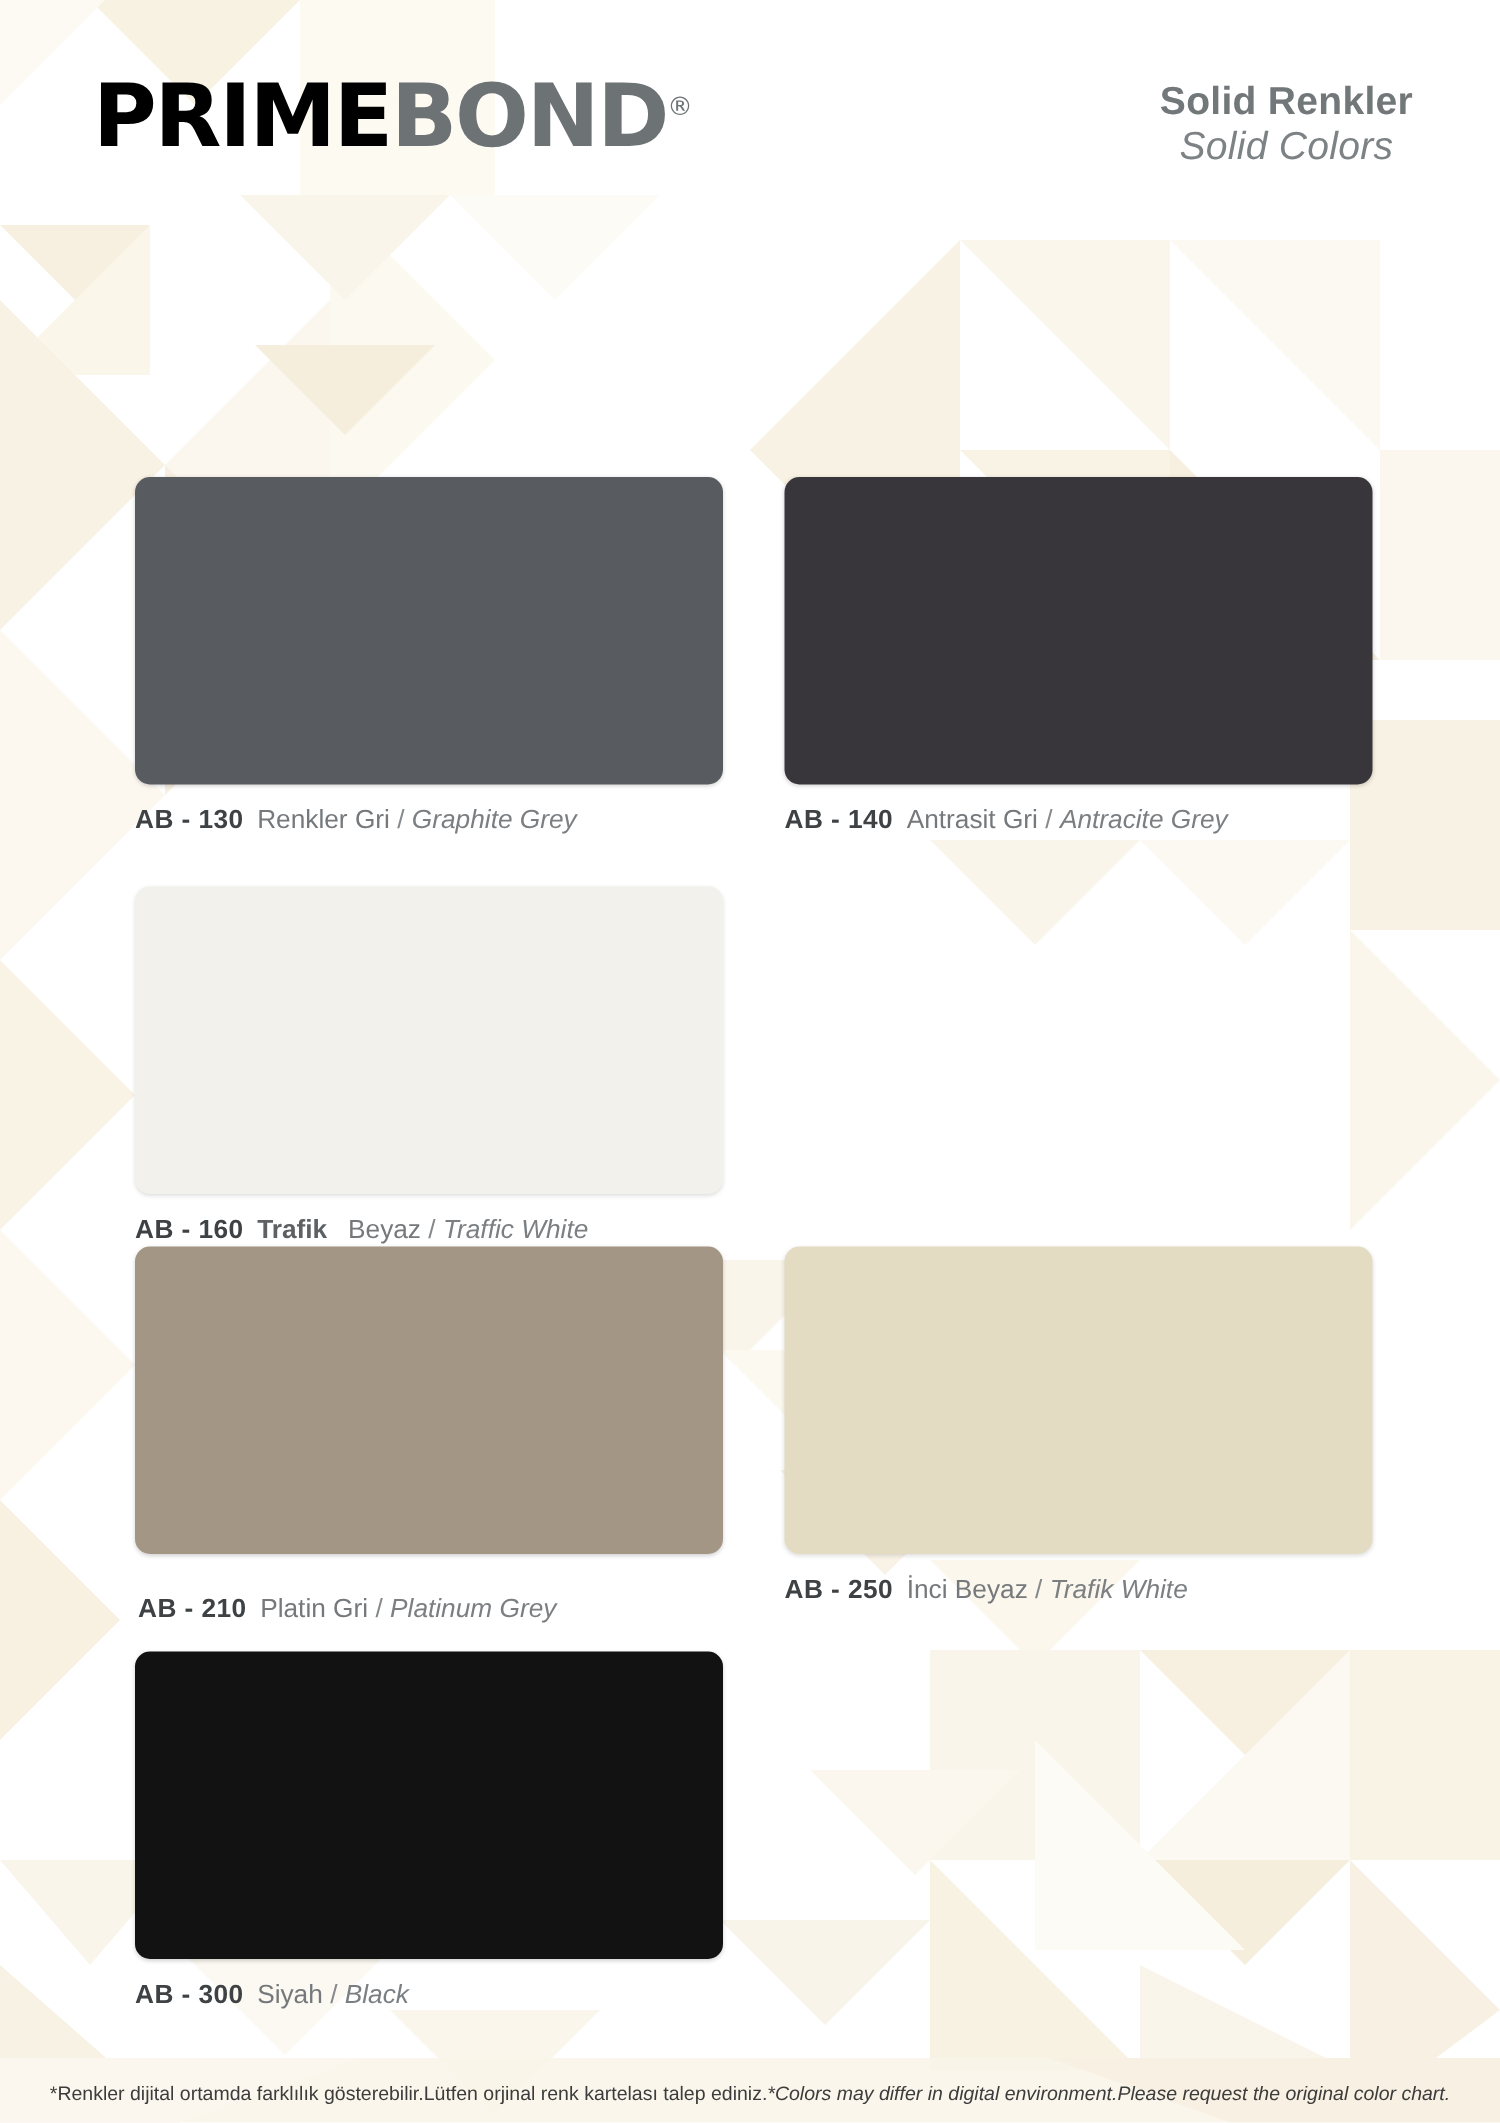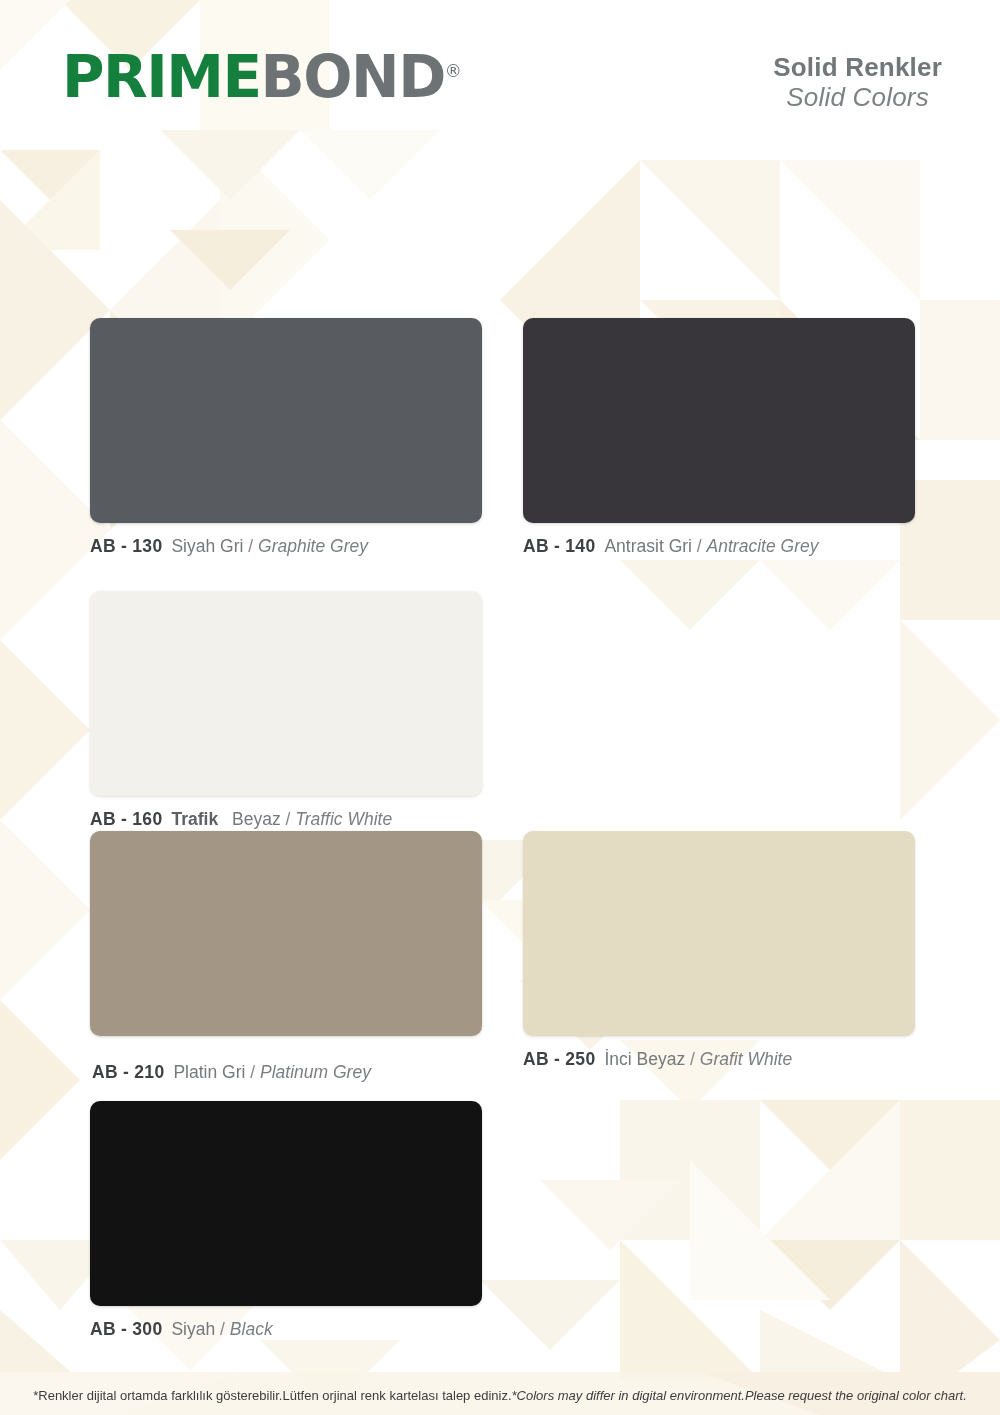--- a/index.html
+++ b/index.html
@@ -46,21 +46,21 @@
     position: absolute;
     left: 62px;
     top: 48px;
     font-size: 58px;
     font-weight: bold;
     letter-spacing: -1.5px;
     line-height: 1;
     white-space: nowrap;
     font-family: "DejaVu Sans", sans-serif;
   }
-  .logo .prime { color: #15803d; }
+  .logo .prime { color: #000000; }
   .logo .bond  { color: #6d7275; }
   .logo .reg {
     font-size: 17px;
     vertical-align: super;
     color: #6d7275;
     font-weight: normal;
     letter-spacing: 0;
   }
   .header-titles {
     position: absolute;
@@ -239,21 +239,21 @@
       <div class="header-title-tr">Solid Renkler</div>
       <div class="header-title-en">Solid Colors</div>
     </div>
   </div>
 
   <div class="grid">
 
     <div class="row r1">
       <div class="cell left">
         <div class="swatch" style="background-color: rgb(88, 92, 96);"></div>
-        <div class="caption"><span class="code">AB - 130</span><span class="name-tr">Siyah Gri</span> <span class="sep">/</span> <span class="name-en">Graphite Grey</span></div>
+        <div class="caption"><span class="code">AB - 130</span><span class="name-tr">Renkler Gri</span> <span class="sep">/</span> <span class="name-en">Graphite Grey</span></div>
       </div>
       <div class="cell right">
         <div class="swatch" style="background-color: rgb(56, 54, 58);"></div>
         <div class="caption"><span class="code">AB - 140</span><span class="name-tr">Antrasit Gri</span> <span class="sep">/</span> <span class="name-en">Antracite Grey</span></div>
       </div>
     </div>
 
     <div class="row r2">
       <div class="cell left">
         <div class="swatch light" style="background-color: rgb(242, 241, 236);"></div>
@@ -261,21 +261,21 @@
       </div>
     </div>
 
     <div class="row r3">
       <div class="cell left">
         <div class="swatch" style="background-color: rgb(163, 150, 133);"></div>
         <div class="caption boxed"><span class="code">AB - 210</span><span class="name-tr">Platin Gri</span> <span class="sep">/</span> <span class="name-en">Platinum Grey</span></div>
       </div>
       <div class="cell right">
         <div class="swatch light" style="background-color: rgb(227, 220, 194);"></div>
-        <div class="caption"><span class="code">AB - 250</span><span class="name-tr">İnci Beyaz</span> <span class="sep">/</span> <span class="name-en">Grafit White</span></div>
+        <div class="caption"><span class="code">AB - 250</span><span class="name-tr">İnci Beyaz</span> <span class="sep">/</span> <span class="name-en">Trafik White</span></div>
       </div>
     </div>
 
     <div class="row r4">
       <div class="cell left">
         <div class="swatch" style="background-color: rgb(18, 18, 18);"></div>
         <div class="caption"><span class="code">AB - 300</span><span class="name-tr">Siyah</span> <span class="sep">/</span> <span class="name-en">Black</span></div>
       </div>
       <div class="cell right"></div>
     </div>

